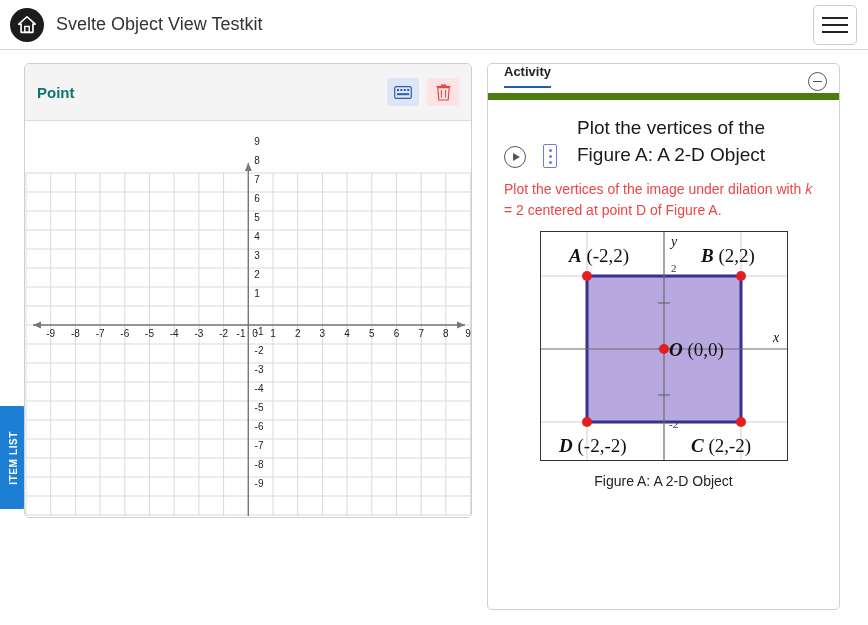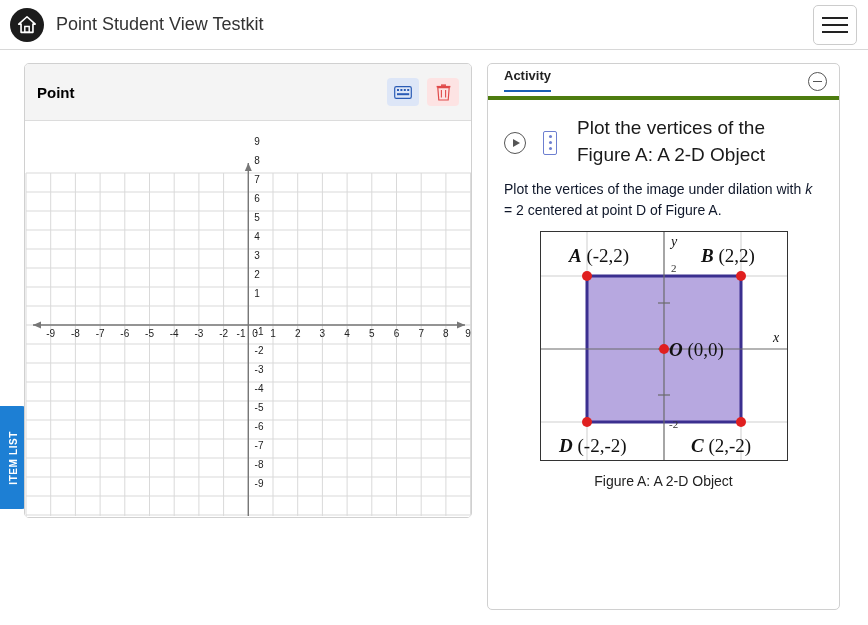--- a/index.html
+++ b/index.html
@@ -87,21 +87,21 @@
   .graph-toolbar {
     height: 57px;
     background: #f4f4f4;
     border-bottom: 1px solid #dcdcdc;
     display: flex; align-items: center;
     padding: 0 12px;
   }
   .graph-title {
     font-size: 15px;
     font-weight: bold;
-    color: #000000;
+    color: #0f766e;
     flex: 1;
   }
   .tool-btn {
     width: 32px; height: 28px;
     border-radius: 4px;
     display: flex; align-items: center; justify-content: center;
     cursor: pointer;
     margin-left: 8px;
   }
   .tool-btn.keyboard { background: #dde6f7; }
@@ -120,22 +120,22 @@
     left: 487px; top: 63px;
     width: 353px; height: 547px;
     background: #ffffff;
     border: 1px solid #d0d0d0;
     border-radius: 5px;
     overflow: hidden;
   }
   .activity-header {
     position: relative;
     height: 36px;
-    border-bottom: 4px solid #4d7c0f;
-    display: flex; align-items: center;
+    border-bottom: 7px solid #4d7c0f;
+    display: flex; align-items: flex-start;
     padding: 0 16px;
   }
   .activity-tab {
     font-size: 13px;
     font-weight: bold;
     color: #222222;
     padding-bottom: 7px;
     border-bottom: 2px solid #1a5fb4;
     cursor: pointer;
   }
@@ -145,21 +145,21 @@
     border-radius: 50%;
     border: 1.5px solid #555555;
     display: flex; align-items: center; justify-content: center;
     cursor: pointer;
   }
   .collapse-icon i {
     display: block; width: 9px; height: 1.6px; background: #555555;
   }
 
   .activity-body { padding: 14px 16px 10px 16px; }
-  .prompt-row { display: flex; align-items: center; gap: 10px; }
+  .prompt-row { display: flex; align-items: flex-end; gap: 10px; }
   .play-icon {
     flex: 0 0 auto;
     width: 22px; height: 22px;
     border-radius: 50%;
     border: 1.4px solid #555555;
     display: flex; align-items: center; justify-content: center;
     margin-top: 4px;
     cursor: pointer;
   }
   .play-icon .tri {
@@ -187,21 +187,21 @@
   .prompt-text {
     margin-left: 10px;
     font-size: 19px;
     line-height: 27px;
     color: #1a1a1a;
   }
   .desc-text {
     margin-top: 11px;
     font-size: 14px;
     line-height: 21px;
-    color: #0f172a;
+    color: #ef4444;
   }
   .desc-text i { font-style: italic; }
 
   .figure-wrap {
     margin: 10px auto 0 auto;
     width: 248px;
   }
   .figure-box {
     width: 248px; height: 230px;
     border: 1px solid #333333;
@@ -220,21 +220,21 @@
 
 <div class="app">
 
   <div class="header">
     <div class="logo">
       <svg width="22" height="22" viewBox="0 0 24 24">
         <path d="M12 3 L3 11 H5.5 V20 H18.5 V11 H21 Z" fill="none" stroke="#ffffff" stroke-width="1.8" stroke-linejoin="round"></path>
         <rect x="9.6" y="13.6" width="4.8" height="6.4" fill="none" stroke="#ffffff" stroke-width="1.6"></rect>
       </svg>
     </div>
-    <div class="app-title">Point Student View Testkit</div>
+    <div class="app-title">Svelte Object View Testkit</div>
     <div class="hamburger">
       <span></span>
       <span></span>
       <span></span>
     </div>
   </div>
 
   <div class="item-list-tab">
     <span class="vtext">ITEM LIST</span>
   </div>

